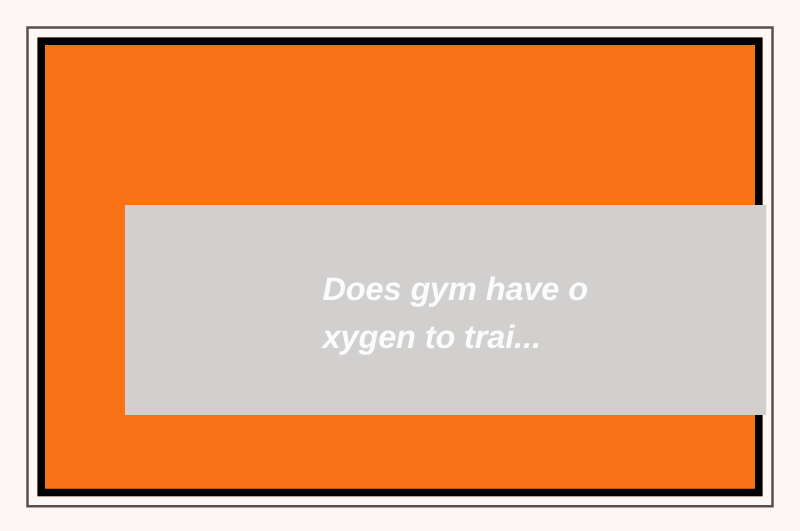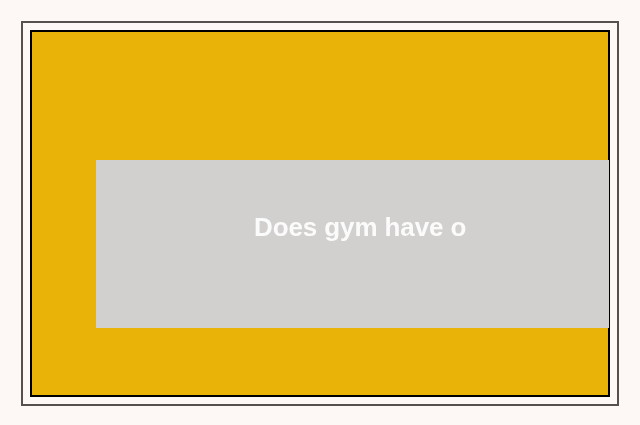--- a/index.html
+++ b/index.html
@@ -25,22 +25,23 @@
     background: #fdf8f5;
   }
 
   .card-frame-inner {
     position: absolute;
     left: 7px;
     top: 7px;
     right: 7px;
     bottom: 7px;
     box-sizing: border-box;
-    border: 2px solid #000000;
-    background: #eab308;
+    border: 6px solid #000000;
+    background: #f97316;
+    font-style: italic;
   }
 
   .media-panel {
     position: absolute;
     left: 64px;
     top: 128px;
     width: 513px;
     height: 168px;
     background: #d2d0ce;
     overflow: hidden;
@@ -66,17 +67,18 @@
 </style>
 </head>
 <body>
 
 <div class="card-frame-outer">
   <div class="card-frame-inner">
 
     <div class="media-panel">
       <div class="caption-block">
         <span class="caption-line">Does gym have o</span>
+        <span class="caption-line">xygen to trai...</span>
       </div>
     </div>
 
   </div>
 </div>
 
 </body></html>

